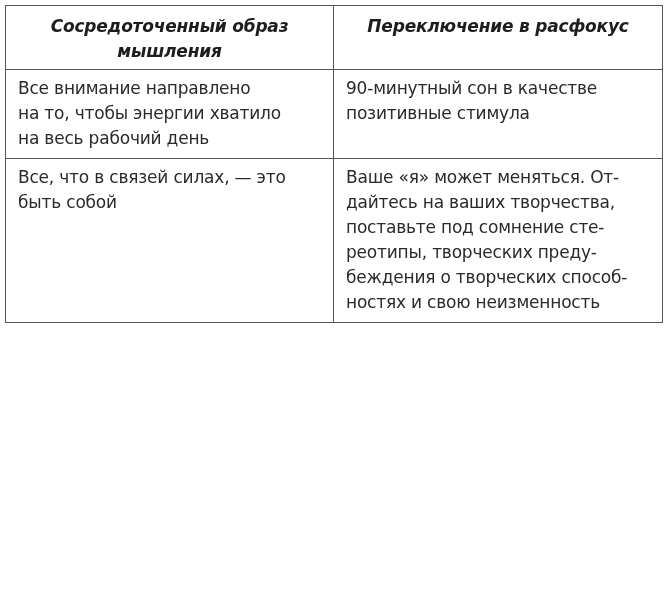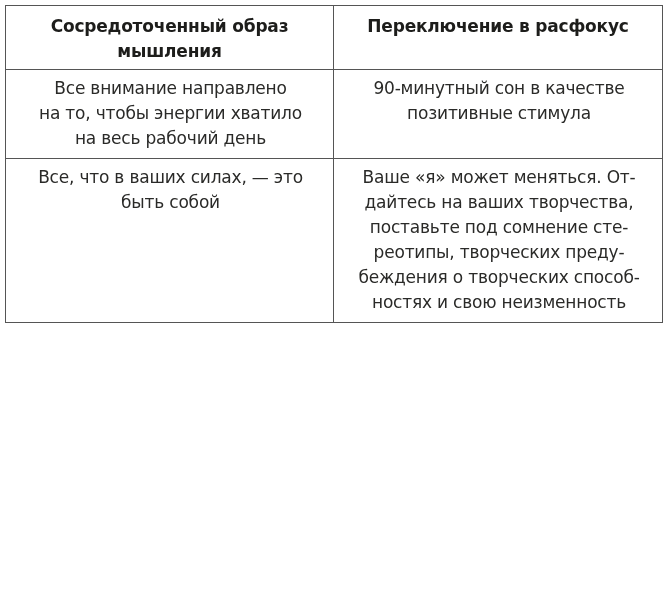--- a/index.html
+++ b/index.html
@@ -9,24 +9,24 @@
     position: absolute; left: 5px; top: 5px;
     width: 657px; border-collapse: collapse; table-layout: fixed;
   }
   table.cmp col.c1 { width: 328px; }
   table.cmp col.c2 { width: 329px; }
   table.cmp th, table.cmp td {
     border: 1.5px solid #555555; vertical-align: top; text-align: left;
     font-size: 17px; line-height: 25px; letter-spacing: -0.2px;
   }
   table.cmp th {
-    font-weight: bold; text-align: center; padding: 8px 10px 5px 10px; height: 49px;
+    font-weight: bold; text-align: center; padding: 8px 10px 5px 10px; height: 49px; font-style: italic;
   }
   table.cmp td { padding: 6px 10px 6px 12px; font-weight: normal; color: #2a2a28; }
-  table.cmp td .ln { display: block; white-space: nowrap; text-align: center; }
+  table.cmp td .ln { display: block; white-space: nowrap; }
   tr.r1 td { height: 76px; }
   tr.r2 td, tr.r3 td, tr.r4 td { height: 76px; }
   tr.r5 td { height: 151px; }
 </style>
 </head>
 <body>
 
 <table class="cmp">
   <colgroup>
       <col class="c1">
@@ -50,21 +50,21 @@
         <span class="ln">на то, чтобы энергии хватило</span>
         <span class="ln">на весь рабочий день</span>
       </td>
       <td>
         <span class="ln">90-минутный сон в качестве</span>
         <span class="ln">позитивные стимула</span>
       </td>
     </tr>
     <tr class="r5">
       <td>
-        <span class="ln">Все, что в ваших силах, — это</span>
+        <span class="ln">Все, что в связей силах, — это</span>
         <span class="ln">быть собой</span>
       </td>
       <td>
         <span class="ln">Ваше «я» может меняться. От-</span>
         <span class="ln">дайтесь на ваших творчества,</span>
         <span class="ln">поставьте под сомнение сте-</span>
         <span class="ln">реотипы, творческих преду-</span>
         <span class="ln">беждения о творческих способ-</span>
         <span class="ln">ностях и свою неизменность</span>
       </td>

